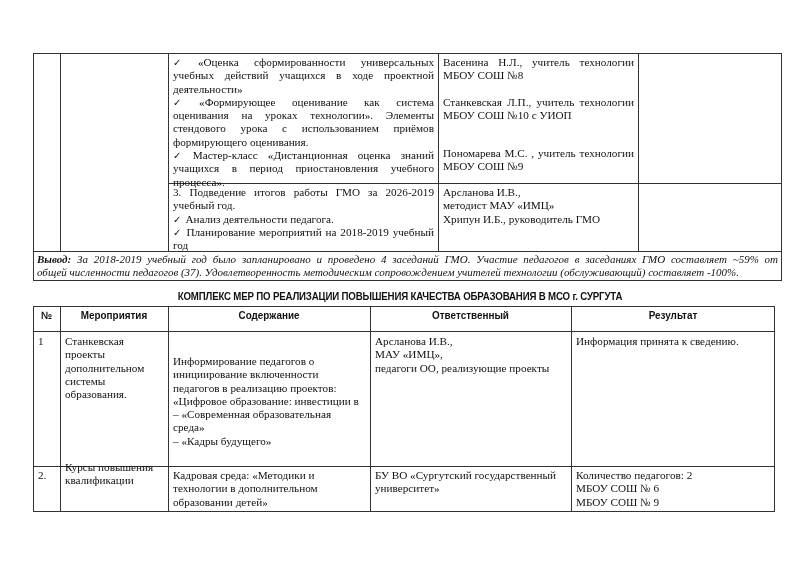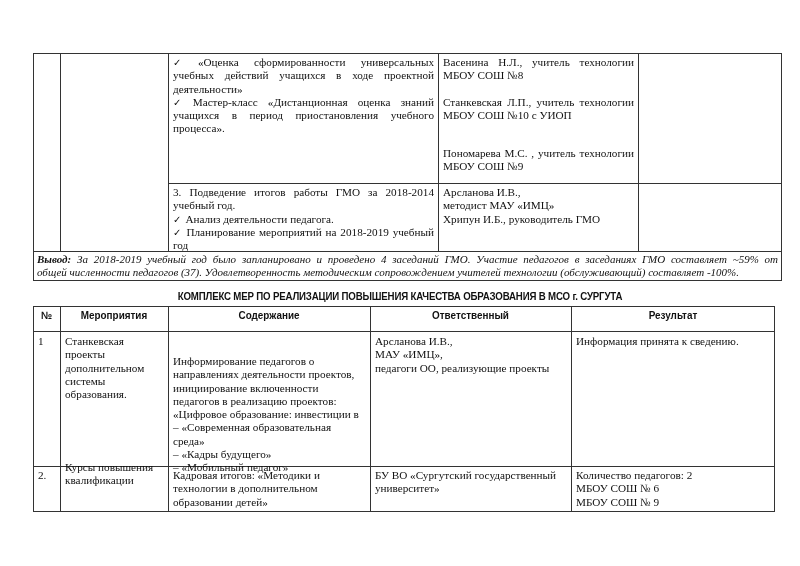--- a/index.html
+++ b/index.html
@@ -39,36 +39,37 @@
   <div class="vl" style="left:60px; top:53px; height:198px;"></div>
   <div class="vl" style="left:168px; top:53px; height:198px;"></div>
   <div class="vl" style="left:438px; top:53px; height:198px;"></div>
   <div class="vl" style="left:638px; top:53px; height:198px;"></div>
 
   <div class="hl" style="left:168px; top:183px; width:614px;"></div>
   <div class="hl" style="left:33px; top:251px; width:749px;"></div>
 
   <div class="cell just-last" style="left:169px; top:55px; width:269px;">
     <span class="line check just-last">«Оценка сформированности универсальных учебных действий учащихся в ходе проектной деятельности»</span>
+    <span class="line check just-last">«Формирующее оценивание как система оценивания на уроках технологии». Элементы стендового урока с использованием приёмов формирующего оценивания.</span>
     <span class="line check just-last">Мастер-класс «Дистанционная оценка знаний учащихся в период приостановления учебного процесса».</span>
   </div>
 
   <div class="cell just-last" style="left:439px; top:55px; width:199px;">
     <span class="line just-last">Васенина Н.Л., учитель технологии МБОУ СОШ №8</span>
     <span class="gap"></span>
     <span class="line just-last">Станкевская Л.П., учитель технологии МБОУ СОШ №10 с УИОП</span>
     <span class="gap"></span>
     <span class="gap" style="height:12px"></span>
     <span class="line just-last">Пономарева М.С. , учитель технологии МБОУ СОШ №9</span>
   </div>
 
   <div class="cell" style="left:639px; top:55px; width:142px;"></div>
 
   <div class="cell" style="left:169px; top:185px; width:269px;">
-    <span class="line just-last">3. Подведение итогов работы ГМО за 2018-2014 учебный год.</span>
+    <span class="line just-last">3. Подведение итогов работы ГМО за 2026-2019 учебный год.</span>
     <span class="line check">Анализ деятельности педагога.</span>
     <span class="line check just-last">Планирование мероприятий на 2018-2019 учебный год</span>
   </div>
 
   <div class="cell" style="left:439px; top:185px; width:199px;">
     <span class="line">Арсланова И.В.,</span>
     <span class="line">методист МАУ «ИМЦ»</span>
     <span class="line">Хрипун И.Б., руководитель ГМО</span>
   </div>
   <div class="cell" style="left:639px; top:185px; width:142px;"></div>
@@ -104,45 +105,43 @@
   <div class="cell" style="left:34px; top:334px; width:26px;">1</div>
   <div class="cell" style="left:61px; top:334px; width:107px;">
     <span class="line">Станкевская</span>
     <span class="line">проекты</span>
     <span class="line">дополнительном</span>
     <span class="line">системы</span>
     <span class="line">образования.</span>
   </div>
   <div class="cell" style="left:169px; top:354px; width:201px;">
     <span class="line">Информирование педагогов о</span>
-    <span class="line">направлениях деятельности проектов,</span>
     <span class="line">инициирование включенности</span>
     <span class="line">педагогов в реализацию проектов:</span>
     <span class="line">«Цифровое образование: инвестиции в</span>
     <span class="line">– «Современная образовательная</span>
     <span class="line">среда»</span>
     <span class="line">– «Кадры будущего»</span>
-    <span class="line">– «Мобильный педагог»</span>
   </div>
   <div class="cell" style="left:371px; top:334px; width:200px;">
     <span class="line">Арсланова И.В.,</span>
     <span class="line">МАУ «ИМЦ»,</span>
     <span class="line">педагоги ОО, реализующие проекты</span>
   </div>
   <div class="cell" style="left:572px; top:334px; width:203px;">
     <span class="line">Информация принята к сведению.</span>
   </div>
 
   <div class="cell" style="left:34px; top:468px; width:26px;">2.</div>
   <div class="cell" style="left:61px; top:460px; width:107px;">
     <span class="line">Курсы повышения</span>
     <span class="line">квалификации</span>
   </div>
   <div class="cell" style="left:169px; top:468px; width:201px;">
-    <span class="line">Кадровая  итогов: «Методики и</span>
+    <span class="line">Кадровая  среда: «Методики и</span>
     <span class="line">технологии в дополнительном</span>
     <span class="line">образовании детей»</span>
   </div>
   <div class="cell" style="left:371px; top:468px; width:200px;">
     <span class="line">БУ ВО «Сургутский государственный</span>
     <span class="line">университет»</span>
   </div>
   <div class="cell" style="left:572px; top:468px; width:203px;">
     <span class="line">Количество педагогов: 2</span>
     <span class="line">МБОУ СОШ № 6</span>

